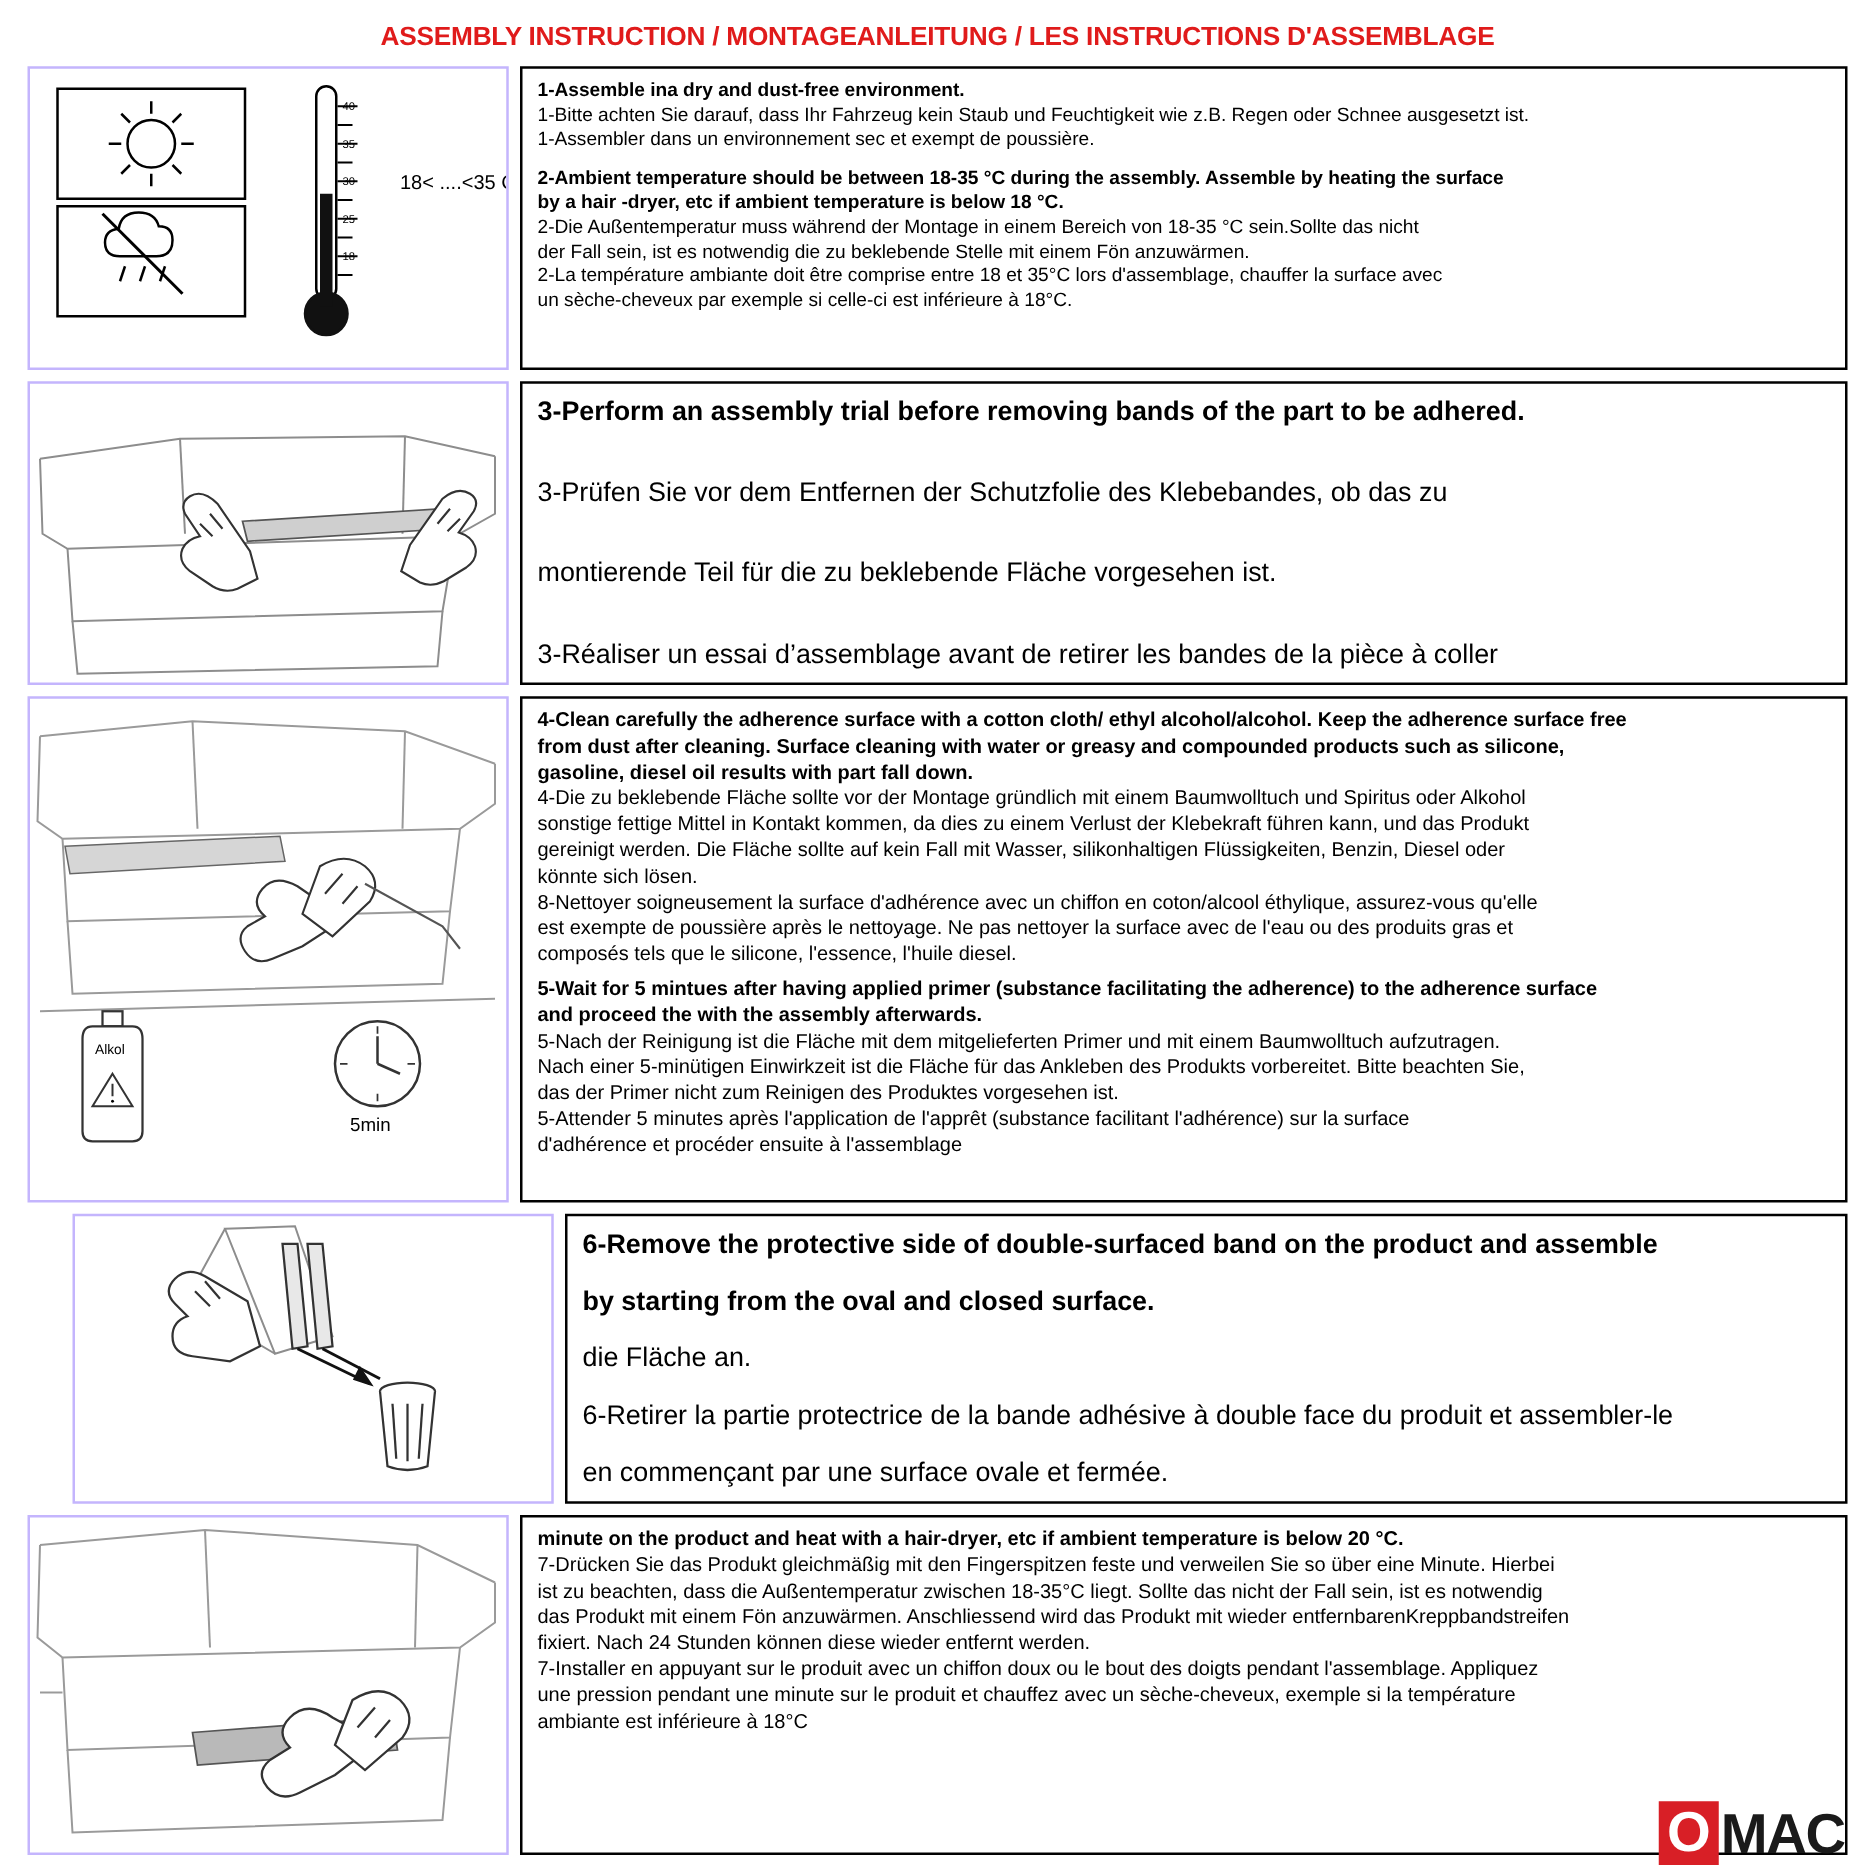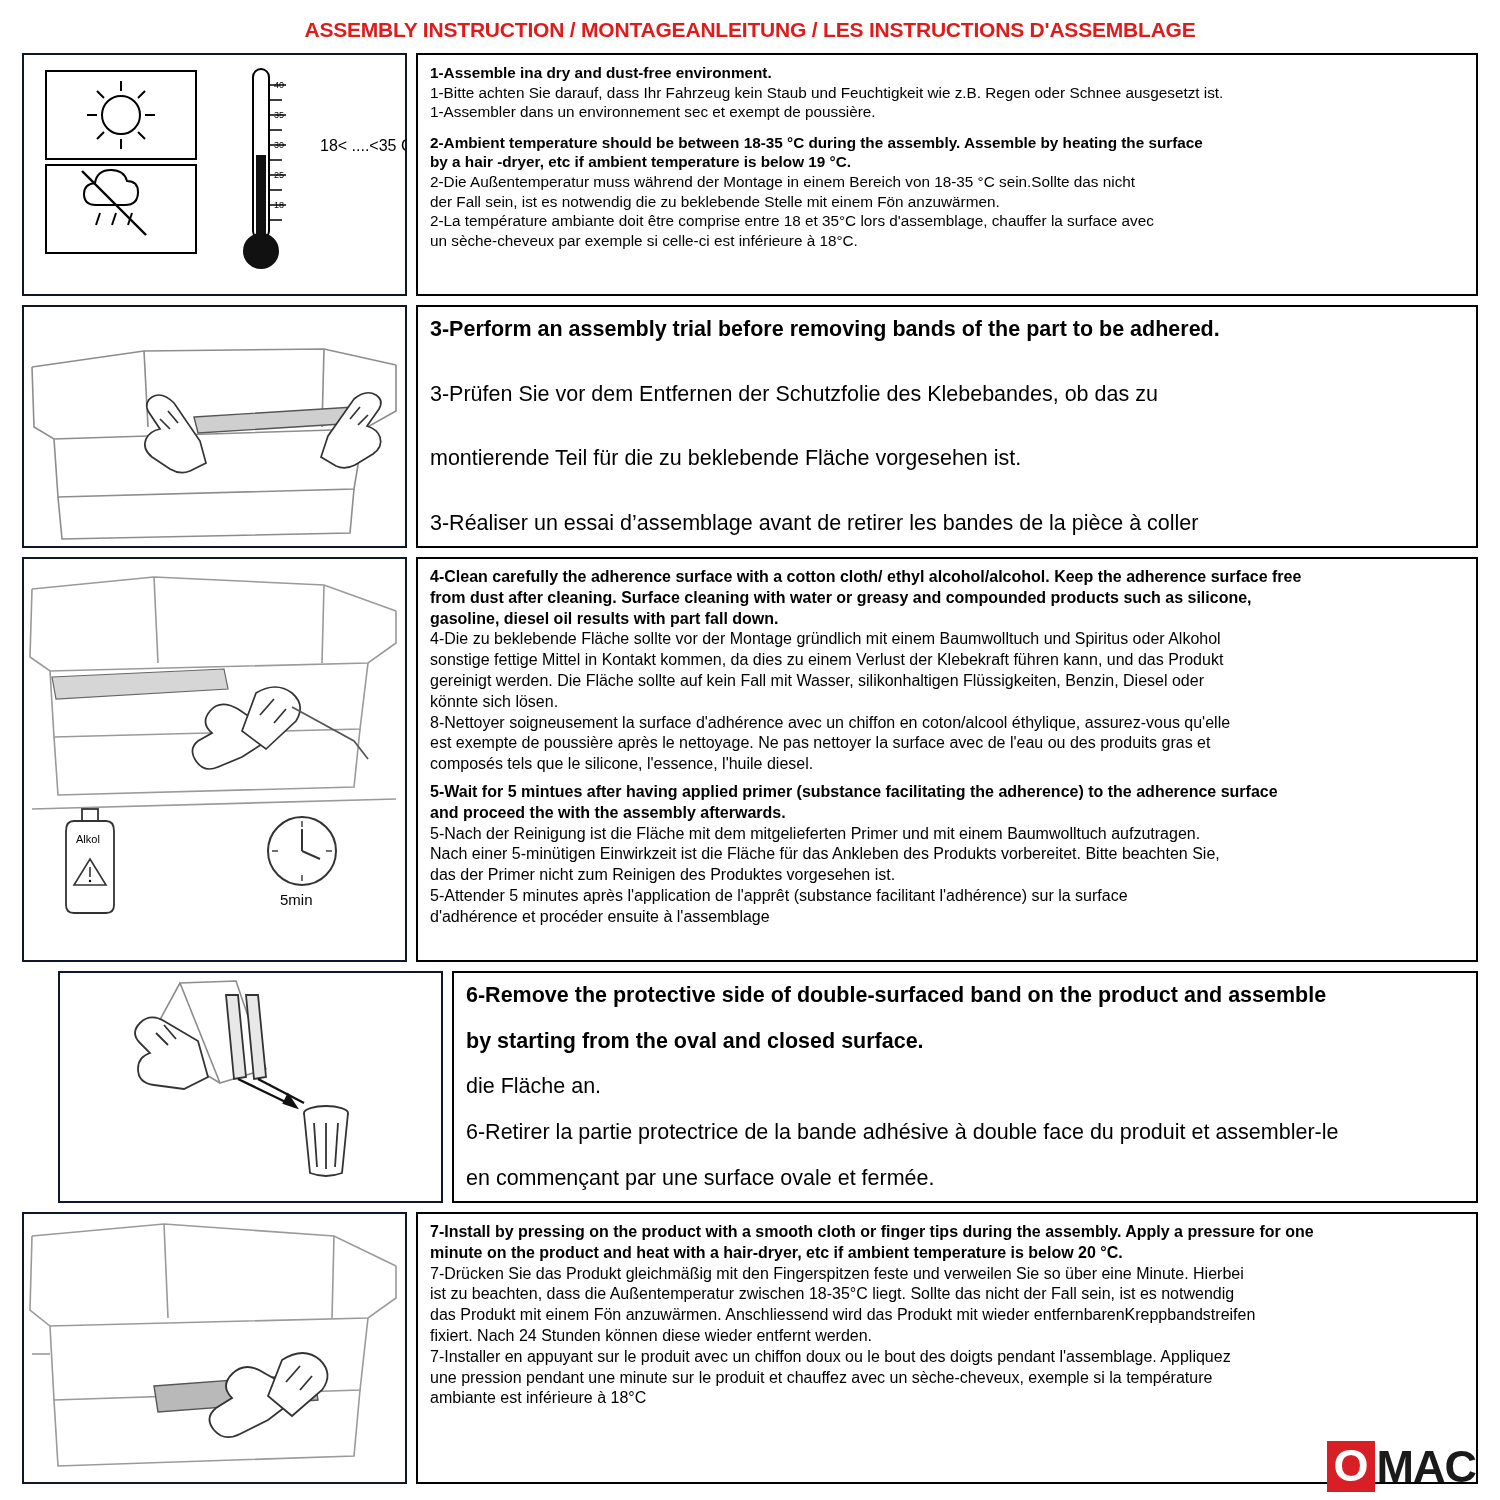--- a/index.html
+++ b/index.html
@@ -37,21 +37,21 @@
     gap: 9px;
   }
   .row {
     display: flex;
     gap: 9px;
     align-items: stretch;
   }
   .cell-img {
     width: 385px;
     flex: 0 0 385px;
-    border: 2px solid #0f172a;
+    border: 2px solid #c4b5fd;
     box-sizing: border-box;
     position: relative;
     background: #fff;
     overflow: hidden;
   }
   .cell-txt {
     flex: 1 1 auto;
     border: 2px solid #000;
     box-sizing: border-box;
     padding: 8px 10px 8px 12px;
@@ -166,21 +166,21 @@
           </g>
           <text x="296" y="96" font-family="Liberation Sans" font-size="16" fill="#000">18&lt; ....&lt;35 C</text>
         </svg>
       </div>
       <div class="cell-txt">
         <p class="t15 b">1-Assemble ina dry and dust-free environment.</p>
         <p class="t15">1-Bitte achten Sie darauf, dass Ihr Fahrzeug kein Staub und Feuchtigkeit wie z.B. Regen oder Schnee ausgesetzt ist.</p>
         <p class="t15">1-Assembler dans un environnement sec et exempt de poussière.</p>
         <div class="gap"></div>
         <p class="t15 b">2-Ambient temperature should be between 18-35 °C  during the assembly. Assemble by heating the surface</p>
-        <p class="t15 b">by a hair -dryer, etc if ambient temperature is below 19 °C.</p>
+        <p class="t15 b">by a hair -dryer, etc if ambient temperature is below 18 °C.</p>
         <p class="t15">2-Die Außentemperatur muss während der Montage in einem Bereich von 18-35 °C  sein.Sollte das nicht</p>
         <p class="t15">der Fall sein, ist es notwendig die zu beklebende Stelle mit einem Fön anzuwärmen.</p>
         <p class="t15">2-La température ambiante doit être comprise entre 18 et 35°C lors d'assemblage, chauffer la surface avec</p>
         <p class="t15">un sèche-cheveux par exemple si celle-ci est inférieure à 18°C.</p>
       </div>
     </div>
 
     <div class="row r2">
       <div class="cell-img">
         <svg width="381" height="239" viewBox="0 0 381 239">
@@ -326,21 +326,20 @@
           </g>
           <polygon points="130,172 290,160 294,186 134,198" fill="#b9b9b9" stroke="#555" stroke-width="1.4"></polygon>
           <g stroke="#333" stroke-width="1.8" fill="#fff">
             <path d="M242 160 q-20 -14 -34 0 q-12 12 0 24 l-16 10 q-12 10 -2 22 q10 12 26 4 l28 -14 l34 -26 z"></path>
             <path d="M258 146 q22 -14 38 0 q14 14 2 30 l-30 26 l-24 -20 z"></path>
             <path d="M276 152 l-14 16 M288 162 l-12 14"></path>
           </g>
         </svg>
       </div>
       <div class="cell-txt">
-        <p class="t16 b">7-Install by pressing on the product with a smooth cloth or finger tips during the assembly. Apply a pressure for one</p>
         <p class="t16 b">minute on the product and heat with a hair-dryer, etc if ambient temperature is below 20 °C.</p>
         <p class="t16">7-Drücken Sie das Produkt gleichmäßig mit den Fingerspitzen feste und verweilen Sie so über eine Minute. Hierbei</p>
         <p class="t16">ist zu beachten, dass die Außentemperatur zwischen 18-35°C liegt. Sollte das nicht der Fall sein, ist es notwendig</p>
         <p class="t16">das Produkt mit einem Fön anzuwärmen. Anschliessend wird das Produkt mit wieder entfernbarenKreppbandstreifen</p>
         <p class="t16">fixiert. Nach 24 Stunden können diese wieder entfernt werden.</p>
         <p class="t16">7-Installer en appuyant sur le produit avec un chiffon doux ou le bout des doigts pendant l'assemblage. Appliquez</p>
         <p class="t16">une pression pendant une minute sur le produit et chauffez avec un sèche-cheveux, exemple si la température</p>
         <p class="t16">ambiante est inférieure à 18°C</p>
       </div>
     </div>

